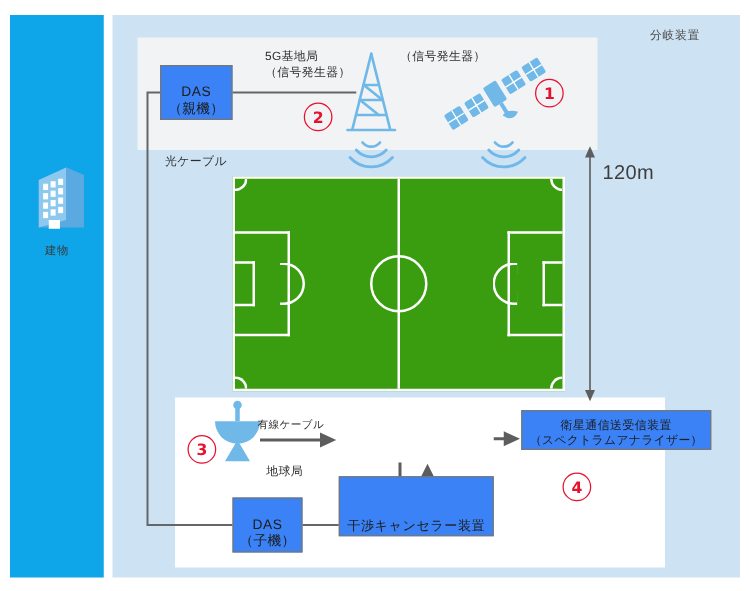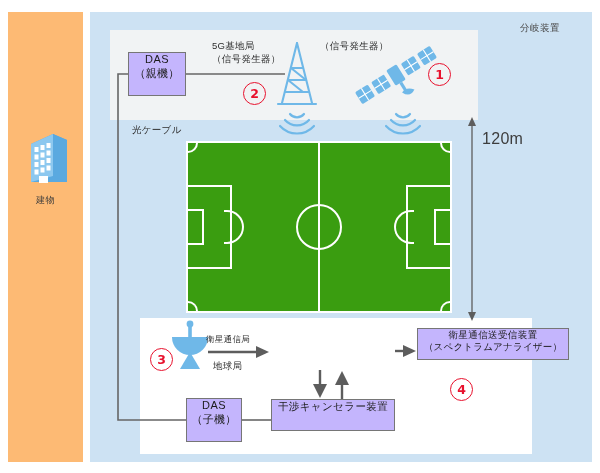--- a/index.html
+++ b/index.html
@@ -8,21 +8,21 @@
     background:#ffffff;
     font-family:"Liberation Sans","DejaVu Sans",sans-serif;
     overflow:hidden;
     position:relative;
   }
   #stage{position:absolute;left:0;top:0;width:600px;height:473px;}
 
   
   .building-panel{
     position:absolute;left:8px;top:12px;width:75px;height:450px;
-    background:#fdba74;
+    background:#0ea5e9;
   }
   .building-icon{
     position:absolute;left:50%;top:118px;transform:translateX(-50%);
   }
   .building-label{
     position:absolute;left:0;top:182px;width:75px;text-align:center;
     font-size:9px;color:#3b3b3b;letter-spacing:.5px;
   }
 
   .ground-panel{
@@ -63,40 +63,40 @@
   .f-arcL{position:absolute;left:36px;top:50%;width:20px;height:34px;margin-top:-17px;border:2px solid #fff;border-left:0;border-radius:0 17px 17px 0;box-sizing:border-box;}
   .f-arcR{position:absolute;right:36px;top:50%;width:20px;height:34px;margin-top:-17px;border:2px solid #fff;border-right:0;border-radius:17px 0 0 17px;box-sizing:border-box;}
   .corner{position:absolute;width:10px;height:10px;border:2px solid #fff;box-sizing:border-box;}
   .c-tl{left:0;top:0;border-top:0;border-left:0;border-radius:0 0 10px 0;}
   .c-tr{right:0;top:0;border-top:0;border-right:0;border-radius:0 0 0 10px;}
   .c-bl{left:0;bottom:0;border-bottom:0;border-left:0;border-radius:0 10px 0 0;}
   .c-br{right:0;bottom:0;border-bottom:0;border-right:0;border-radius:10px 0 0 0;}
 
   
   .box{
-    position:absolute;background:#c4b5fd;border:1.3px solid #767676;
-    display:flex;flex-direction:column;align-items:center;justify-content:flex-start;
+    position:absolute;background:#3b82f6;border:1.3px solid #767676;
+    display:flex;flex-direction:column;align-items:center;justify-content:flex-end;
     font-size:11px;color:#1c1c1c;line-height:1.25;text-align:center;
     box-sizing:border-box;
   }
   .box .l1{letter-spacing:.4px;}
   .box .l2{letter-spacing:.2px;}
   .box-das-parent{left:128px;top:52px;width:58px;height:44px;}
   .box-das-child{left:186px;top:398px;width:56px;height:44px;}
   .box-branch{left:271px;top:334px;width:124px;height:36px;font-size:10.5px;}
-  .box-canceller{left:271px;top:399px;width:124px;height:32px;font-size:10.5px;}
+  .box-canceller{left:271px;top:381px;width:124px;height:48px;font-size:10.5px;}
   .box-satrx{left:417px;top:328px;width:152px;height:32px;font-size:9.5px;}
 
   
   .lbl{position:absolute;font-size:9.5px;color:#2e2e2e;line-height:1.35;text-align:left;letter-spacing:.3px;}
   .lbl-5g{left:212px;top:40px;width:100px;}
   .lbl-sat{left:320px;top:40px;width:100px;}
   .lbl-fiber{left:114px;top:124px;font-size:9.5px;text-align:left;margin-left:18px;}
   .lbl-wired{left:206px;top:334px;font-size:8.5px;text-align:left;color:#2e2e2e;}
-  .lbl-earth{left:213px;top:360px;font-size:9.5px;text-align:left;}
+  .lbl-earth{left:213px;top:372px;font-size:9.5px;text-align:left;}
   .lbl-120{left:482px;top:128px;font-size:16px;color:#3d3d3d;}
 
   
   .numc{
     position:absolute;width:21px;height:21px;border-radius:50%;
     border:1.6px solid #e8112d;color:#e8112d;background:transparent;
     font-size:12.5px;font-weight:bold;
     display:flex;align-items:center;justify-content:center;
     font-family:"DejaVu Sans",sans-serif;
   }
@@ -270,21 +270,21 @@
   </div>
 
   <div class="lbl lbl-5g">
     <div>5G基地局</div>
     <div>（信号発生器）</div>
   </div>
   <div class="lbl lbl-sat">
     <div>（信号発生器）</div>
   </div>
   <div class="lbl lbl-fiber">光ケーブル</div>
-  <div class="lbl lbl-wired">衛星通信局</div>
+  <div class="lbl lbl-wired">有線ケーブル</div>
   <div class="lbl lbl-earth">地球局</div>
   <div class="lbl lbl-120">120m</div>
 
   <div class="numc n1">
       <span>1</span>
     </div>
   <div class="numc n2">
       <span>2</span>
     </div>
   <div class="numc n3">

